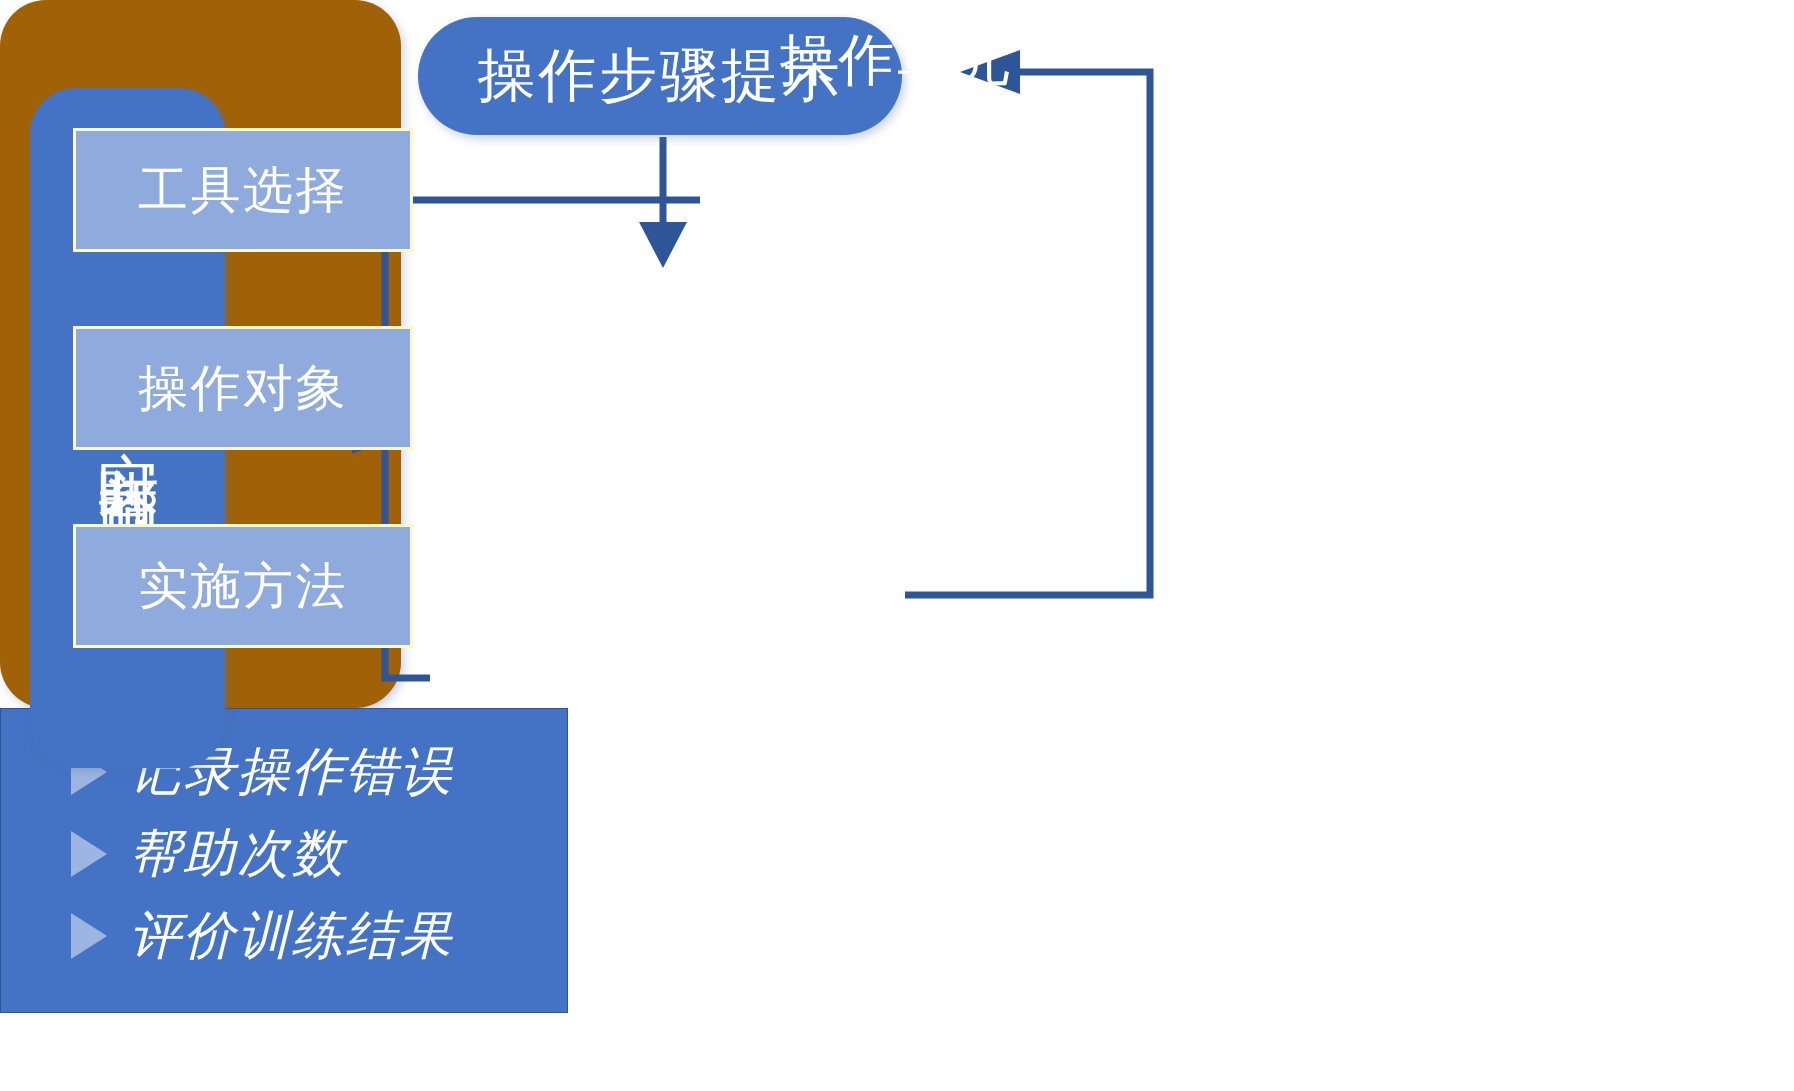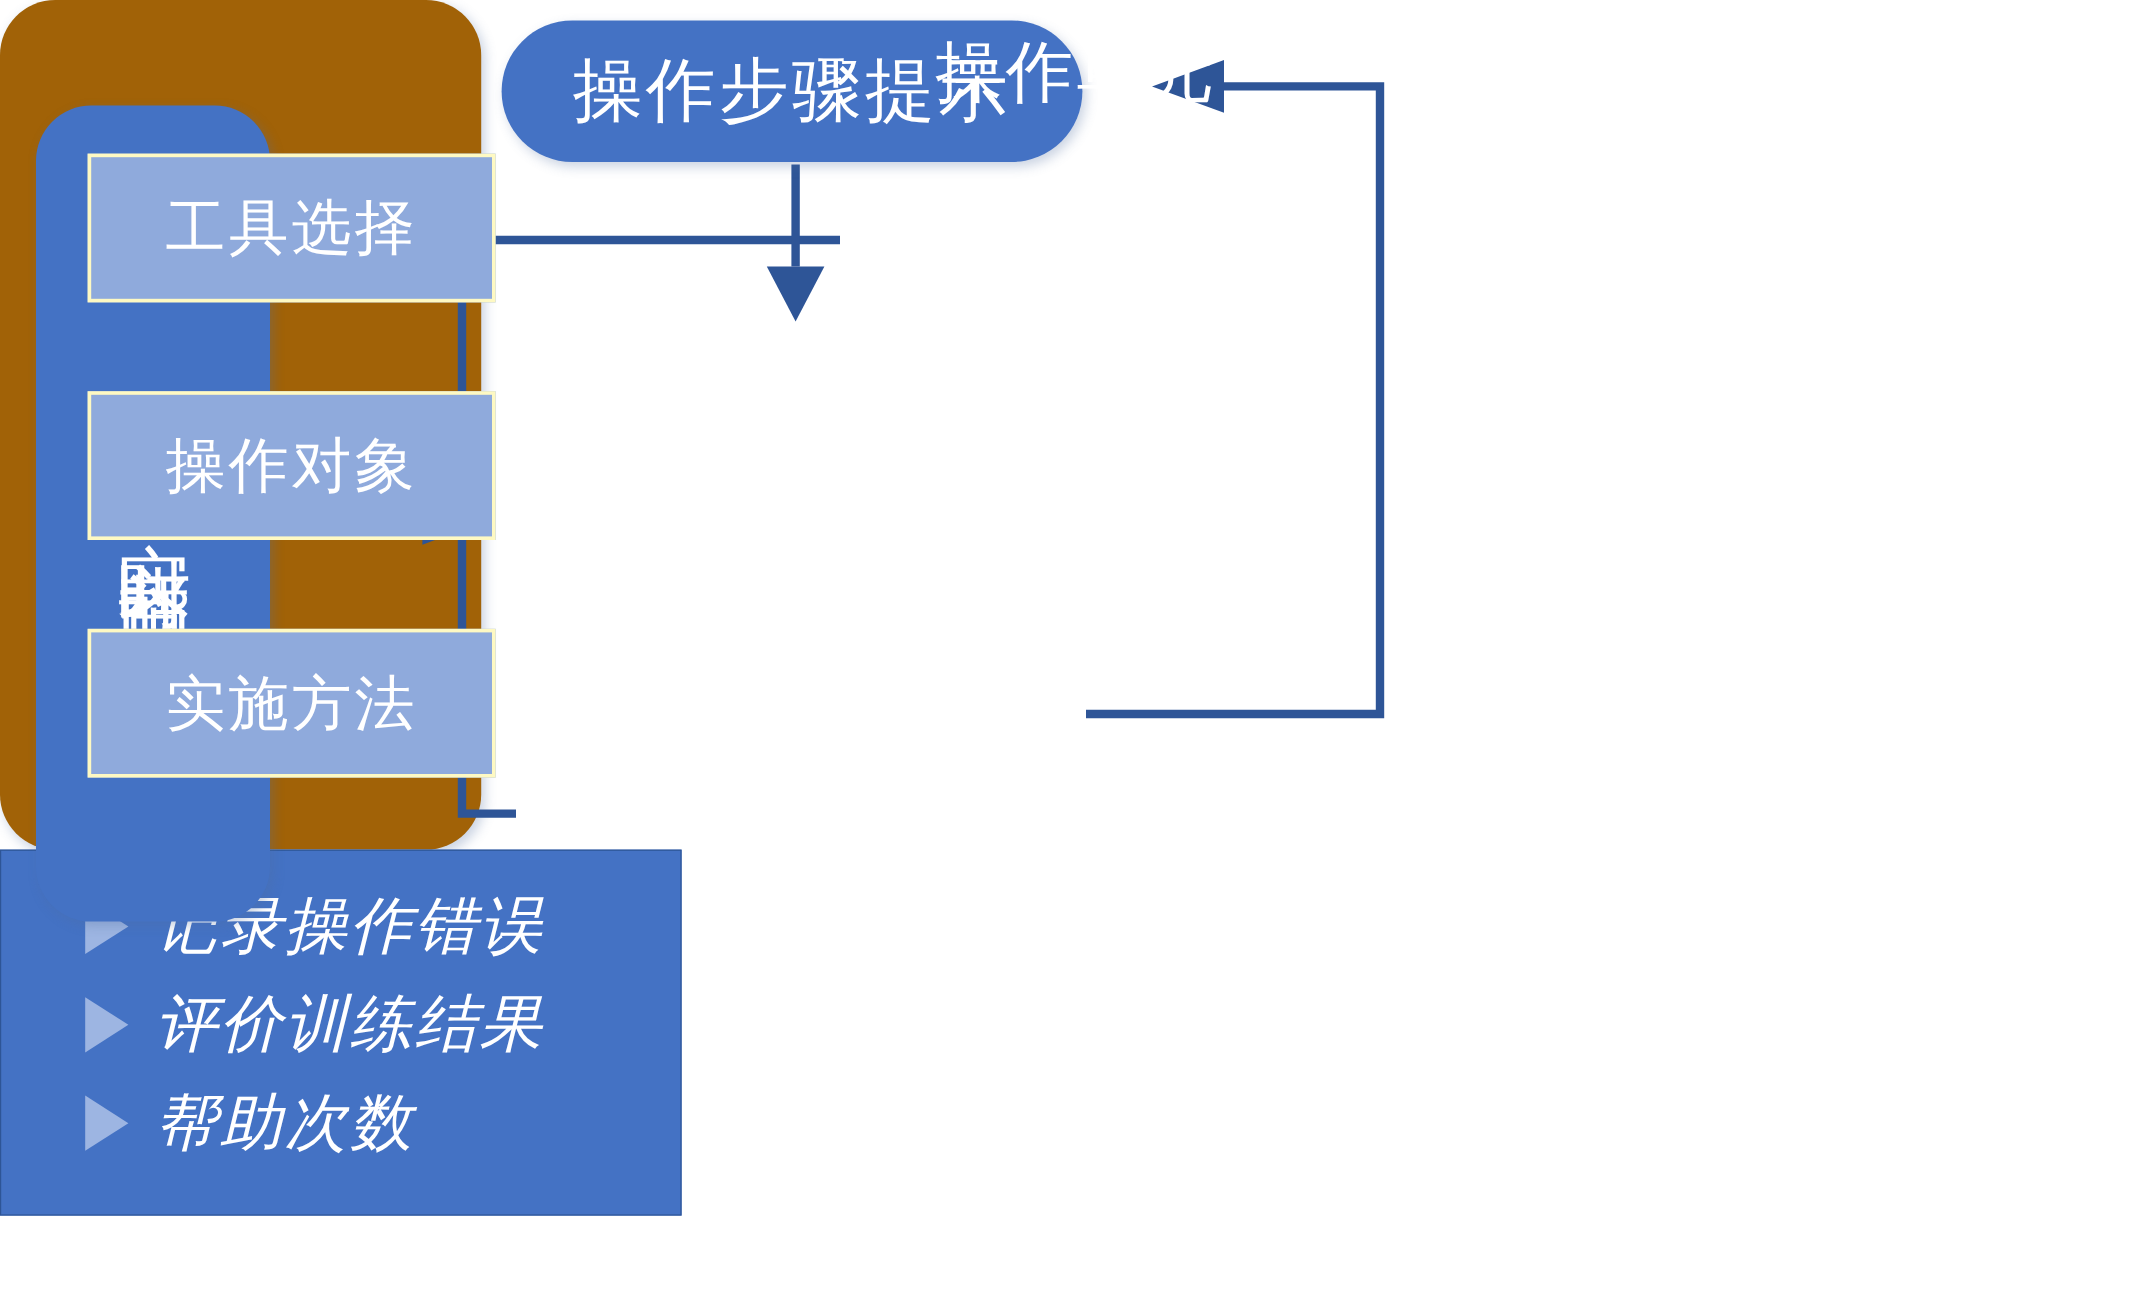--- a/index.html
+++ b/index.html
@@ -96,21 +96,21 @@
     <div class="sub-box" id="sub-2">实施方法</div>
   </div>
 
   <div id="metrics-box">
     <div class="metric-row">
       <span class="tri"></span>
       <span>记录操作错误</span>
     </div>
     <div class="metric-row">
       <span class="tri"></span>
-      <span>评价训练结果</span>
+      <span>帮助次数</span>
     </div>
     <div class="metric-row">
       <span class="tri"></span>
-      <span>帮助次数</span>
+      <span>评价训练结果</span>
     </div>
   </div>
 
 </div>
 
 </body></html>

